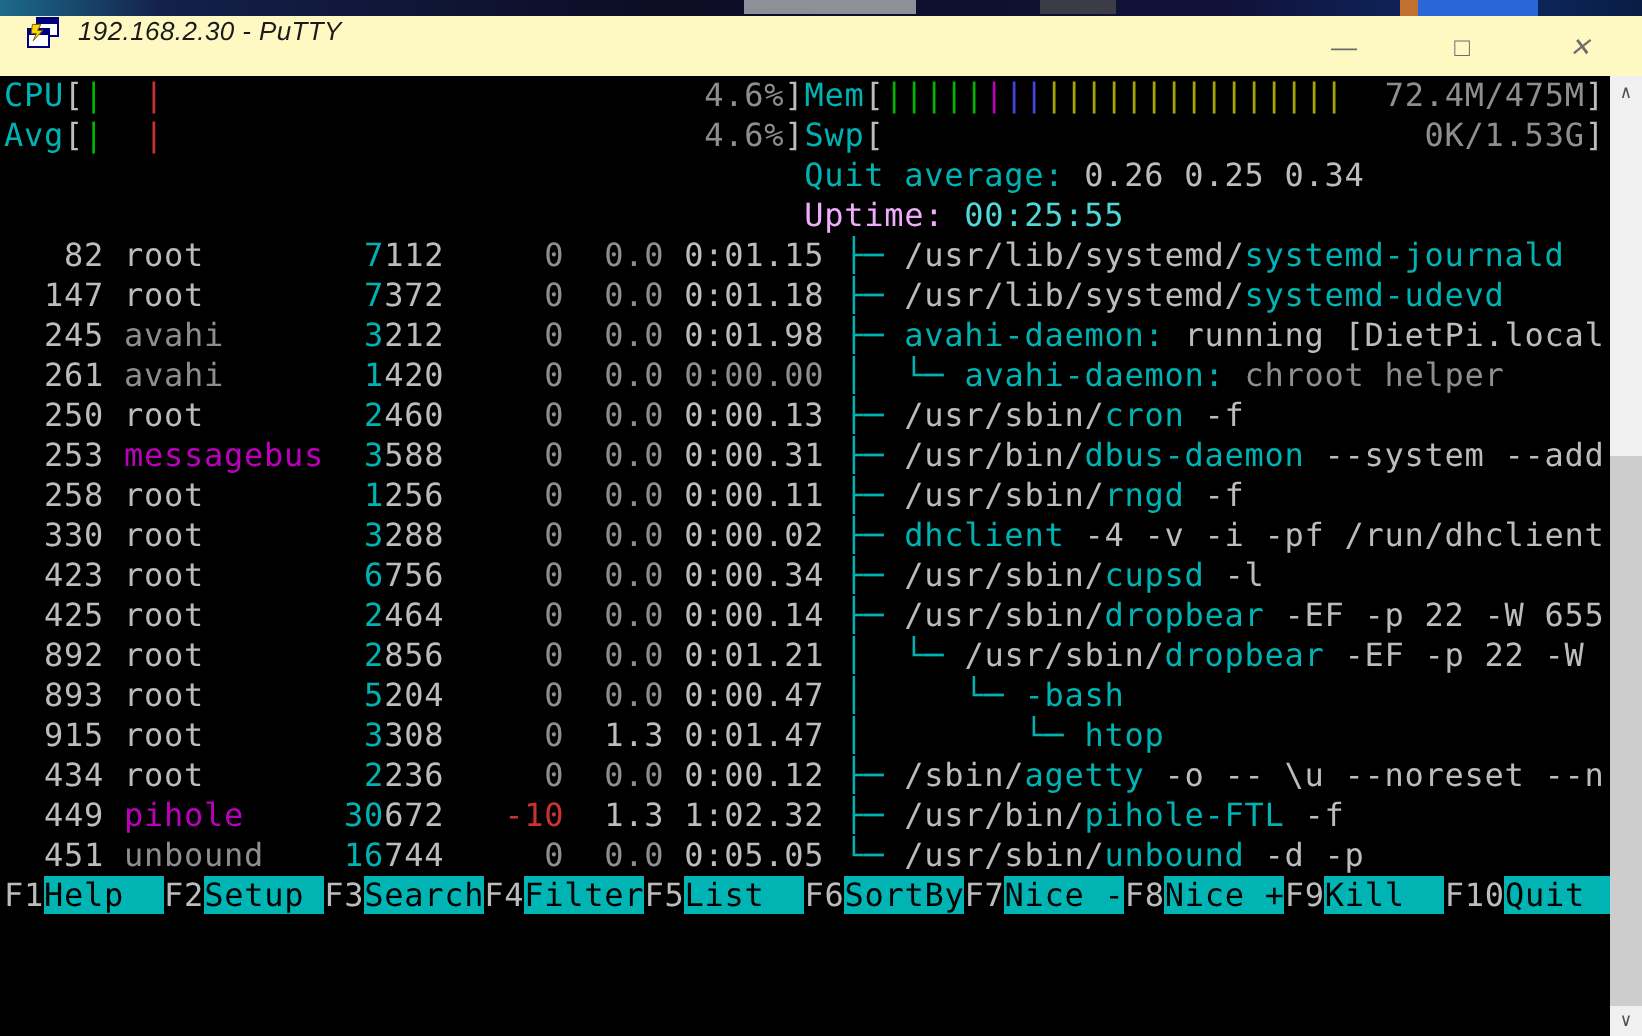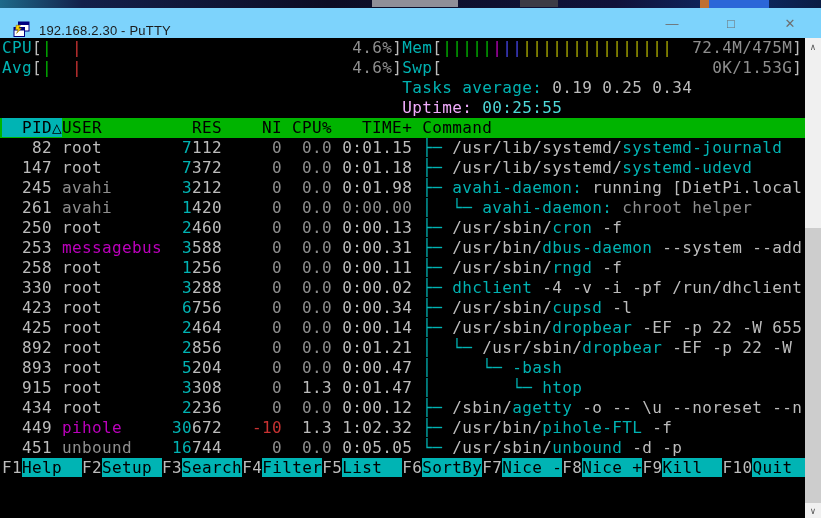--- a/index.html
+++ b/index.html
@@ -1,22 +1,22 @@
 <!DOCTYPE html>
 <html><head>
 <meta charset="utf-8">
 <style>
   html,body{margin:0;padding:0;}
   body{width:821px;height:518px;overflow:hidden;position:relative;background:#000;
        font-family:"Liberation Sans",sans-serif;}
   .top-strip{position:absolute;left:0;top:0;width:821px;height:8px;
     background:linear-gradient(90deg,#1d6a8a 0%,#13204a 10%,#0c0c24 40%,#0e1030 60%,#10123a 75%,#0d2a66 90%,#0a1c44 100%);}
   .strip-seg{position:absolute;top:0;height:7px;}
-  .titlebar{position:absolute;left:0;top:8px;width:821px;height:30px;background:#7dd3fc;
-    display:flex;align-items:flex-end;}
+  .titlebar{position:absolute;left:0;top:8px;width:821px;height:30px;background:#fef9c3;
+    display:flex;align-items:flex-start;font-style:italic;}
   .app-icon{margin-left:13px;width:17px;height:17px;flex:0 0 auto;}
   .title-text{margin-left:9px;font-size:13px;color:#1b1b1b;letter-spacing:0.2px;}
   .winbtn{position:absolute;top:0;height:30px;width:50px;display:flex;align-items:center;
     justify-content:center;color:#6e6e6e;font-size:13px;cursor:default;}
   .terminal{position:absolute;left:0;top:38px;width:805px;height:480px;background:#000;overflow:hidden;
     font-family:"DejaVu Sans Mono","Liberation Mono",monospace;font-size:16px;line-height:20px;
     letter-spacing:0.37px;}
   .trow{height:20px;white-space:pre;padding-left:2px;overflow:hidden;color:#bcbcbc;}
   .scrollbar{position:absolute;left:805px;top:38px;width:16px;height:480px;background:#f0f0f0;}
   .sb-btn{position:absolute;left:0;width:16px;display:flex;align-items:center;justify-content:center;
@@ -45,23 +45,22 @@
   </svg>
   <span class="title-text">192.168.2.30 - PuTTY</span>
   <span class="winbtn" style="left:647px;">—</span>
   <span class="winbtn" style="left:706px;">□</span>
   <span class="winbtn" style="left:765px;">✕</span>
 </div>
 
 <div class="terminal">
     <div class="trow"><span style="color: rgb(0, 178, 178);">CPU</span><span style="color: rgb(188, 188, 188);">[</span><span style="color: rgb(0, 180, 0);">|</span><span>  </span><span style="color: rgb(200, 50, 50);">|</span><span>                           </span><span style="color: rgb(142, 142, 142);">4.6%</span><span style="color: rgb(188, 188, 188);">]</span><span style="color: rgb(0, 178, 178);">Mem</span><span style="color: rgb(188, 188, 188);">[</span><span style="color: rgb(0, 180, 0);">|||||</span><span style="color: rgb(187, 0, 187);">|</span><span style="color: rgb(67, 67, 224);">||</span><span style="color: rgb(166, 166, 0);">|||||||||||||||</span><span>  </span><span style="color: rgb(142, 142, 142);">72.4M/475M</span><span style="color: rgb(188, 188, 188);">]</span></div>
     <div class="trow"><span style="color: rgb(0, 178, 178);">Avg</span><span style="color: rgb(188, 188, 188);">[</span><span style="color: rgb(0, 180, 0);">|</span><span>  </span><span style="color: rgb(200, 50, 50);">|</span><span>                           </span><span style="color: rgb(142, 142, 142);">4.6%</span><span style="color: rgb(188, 188, 188);">]</span><span style="color: rgb(0, 178, 178);">Swp</span><span style="color: rgb(188, 188, 188);">[</span><span>                           </span><span style="color: rgb(142, 142, 142);">0K/1.53G</span><span style="color: rgb(188, 188, 188);">]</span></div>
-    <div class="trow"><span>                                        </span><span style="color: rgb(0, 178, 178);">Tasks average: </span><span style="color: rgb(188, 188, 188);">0.19 0.25 0.34</span></div>
+    <div class="trow"><span>                                        </span><span style="color: rgb(0, 178, 178);">Quit average: </span><span style="color: rgb(188, 188, 188);">0.26 0.25 0.34</span></div>
     <div class="trow"><span>                                        </span><span style="color: #f0abfc;">Uptime: </span><span style="color: rgb(79, 216, 216);">00:25:55</span></div>
-    <div class="trow" style="background: rgb(0, 180, 0);"><span style="color: rgb(0, 0, 0); background: rgb(0, 180, 180);">  PID△</span><span style="color: rgb(0, 0, 0);">USER         RES    NI CPU%   TIME+ Command                                   </span></div>
     <div class="trow"><span style="color: rgb(188, 188, 188);">   82</span><span style="color: rgb(188, 188, 188);"> root      </span><span style="color: rgb(0, 178, 178);">  7</span><span style="color: rgb(188, 188, 188);">112</span><span style="color: rgb(142, 142, 142);">     0</span><span style="color: rgb(142, 142, 142);">  0.0</span><span style="color: rgb(188, 188, 188);"> 0:01.15</span><span style="color: rgb(0, 178, 178);"> ├─ </span><span style="color: rgb(188, 188, 188);">/usr/lib/systemd/</span><span style="color: rgb(0, 178, 178);">systemd-journald</span></div>
     <div class="trow"><span style="color: rgb(188, 188, 188);">  147</span><span style="color: rgb(188, 188, 188);"> root      </span><span style="color: rgb(0, 178, 178);">  7</span><span style="color: rgb(188, 188, 188);">372</span><span style="color: rgb(142, 142, 142);">     0</span><span style="color: rgb(142, 142, 142);">  0.0</span><span style="color: rgb(188, 188, 188);"> 0:01.18</span><span style="color: rgb(0, 178, 178);"> ├─ </span><span style="color: rgb(188, 188, 188);">/usr/lib/systemd/</span><span style="color: rgb(0, 178, 178);">systemd-udevd</span></div>
     <div class="trow"><span style="color: rgb(188, 188, 188);">  245</span><span style="color: rgb(142, 142, 142);"> avahi     </span><span style="color: rgb(0, 178, 178);">  3</span><span style="color: rgb(188, 188, 188);">212</span><span style="color: rgb(142, 142, 142);">     0</span><span style="color: rgb(142, 142, 142);">  0.0</span><span style="color: rgb(188, 188, 188);"> 0:01.98</span><span style="color: rgb(0, 178, 178);"> ├─ </span><span style="color: rgb(0, 178, 178);">avahi-daemon:</span><span style="color: rgb(188, 188, 188);"> running [DietPi.local</span></div>
     <div class="trow"><span style="color: rgb(188, 188, 188);">  261</span><span style="color: rgb(142, 142, 142);"> avahi     </span><span style="color: rgb(0, 178, 178);">  1</span><span style="color: rgb(188, 188, 188);">420</span><span style="color: rgb(142, 142, 142);">     0</span><span style="color: rgb(142, 142, 142);">  0.0</span><span style="color: rgb(142, 142, 142);"> 0:00.00</span><span style="color: rgb(0, 178, 178);"> │  └─ </span><span style="color: rgb(0, 178, 178);">avahi-daemon:</span><span style="color: rgb(142, 142, 142);"> chroot helper</span></div>
     <div class="trow"><span style="color: rgb(188, 188, 188);">  250</span><span style="color: rgb(188, 188, 188);"> root      </span><span style="color: rgb(0, 178, 178);">  2</span><span style="color: rgb(188, 188, 188);">460</span><span style="color: rgb(142, 142, 142);">     0</span><span style="color: rgb(142, 142, 142);">  0.0</span><span style="color: rgb(188, 188, 188);"> 0:00.13</span><span style="color: rgb(0, 178, 178);"> ├─ </span><span style="color: rgb(188, 188, 188);">/usr/sbin/</span><span style="color: rgb(0, 178, 178);">cron</span><span style="color: rgb(188, 188, 188);"> -f</span></div>
     <div class="trow"><span style="color: rgb(188, 188, 188);">  253</span><span style="color: rgb(187, 0, 187);"> messagebus</span><span style="color: rgb(0, 178, 178);">  3</span><span style="color: rgb(188, 188, 188);">588</span><span style="color: rgb(142, 142, 142);">     0</span><span style="color: rgb(142, 142, 142);">  0.0</span><span style="color: rgb(188, 188, 188);"> 0:00.31</span><span style="color: rgb(0, 178, 178);"> ├─ </span><span style="color: rgb(188, 188, 188);">/usr/bin/</span><span style="color: rgb(0, 178, 178);">dbus-daemon</span><span style="color: rgb(188, 188, 188);"> --system --add</span></div>
     <div class="trow"><span style="color: rgb(188, 188, 188);">  258</span><span style="color: rgb(188, 188, 188);"> root      </span><span style="color: rgb(0, 178, 178);">  1</span><span style="color: rgb(188, 188, 188);">256</span><span style="color: rgb(142, 142, 142);">     0</span><span style="color: rgb(142, 142, 142);">  0.0</span><span style="color: rgb(188, 188, 188);"> 0:00.11</span><span style="color: rgb(0, 178, 178);"> ├─ </span><span style="color: rgb(188, 188, 188);">/usr/sbin/</span><span style="color: rgb(0, 178, 178);">rngd</span><span style="color: rgb(188, 188, 188);"> -f</span></div>
     <div class="trow"><span style="color: rgb(188, 188, 188);">  330</span><span style="color: rgb(188, 188, 188);"> root      </span><span style="color: rgb(0, 178, 178);">  3</span><span style="color: rgb(188, 188, 188);">288</span><span style="color: rgb(142, 142, 142);">     0</span><span style="color: rgb(142, 142, 142);">  0.0</span><span style="color: rgb(188, 188, 188);"> 0:00.02</span><span style="color: rgb(0, 178, 178);"> ├─ </span><span style="color: rgb(0, 178, 178);">dhclient</span><span style="color: rgb(188, 188, 188);"> -4 -v -i -pf /run/dhclient</span></div>
     <div class="trow"><span style="color: rgb(188, 188, 188);">  423</span><span style="color: rgb(188, 188, 188);"> root      </span><span style="color: rgb(0, 178, 178);">  6</span><span style="color: rgb(188, 188, 188);">756</span><span style="color: rgb(142, 142, 142);">     0</span><span style="color: rgb(142, 142, 142);">  0.0</span><span style="color: rgb(188, 188, 188);"> 0:00.34</span><span style="color: rgb(0, 178, 178);"> ├─ </span><span style="color: rgb(188, 188, 188);">/usr/sbin/</span><span style="color: rgb(0, 178, 178);">cupsd</span><span style="color: rgb(188, 188, 188);"> -l</span></div>
     <div class="trow"><span style="color: rgb(188, 188, 188);">  425</span><span style="color: rgb(188, 188, 188);"> root      </span><span style="color: rgb(0, 178, 178);">  2</span><span style="color: rgb(188, 188, 188);">464</span><span style="color: rgb(142, 142, 142);">     0</span><span style="color: rgb(142, 142, 142);">  0.0</span><span style="color: rgb(188, 188, 188);"> 0:00.14</span><span style="color: rgb(0, 178, 178);"> ├─ </span><span style="color: rgb(188, 188, 188);">/usr/sbin/</span><span style="color: rgb(0, 178, 178);">dropbear</span><span style="color: rgb(188, 188, 188);"> -EF -p 22 -W 655</span></div>

